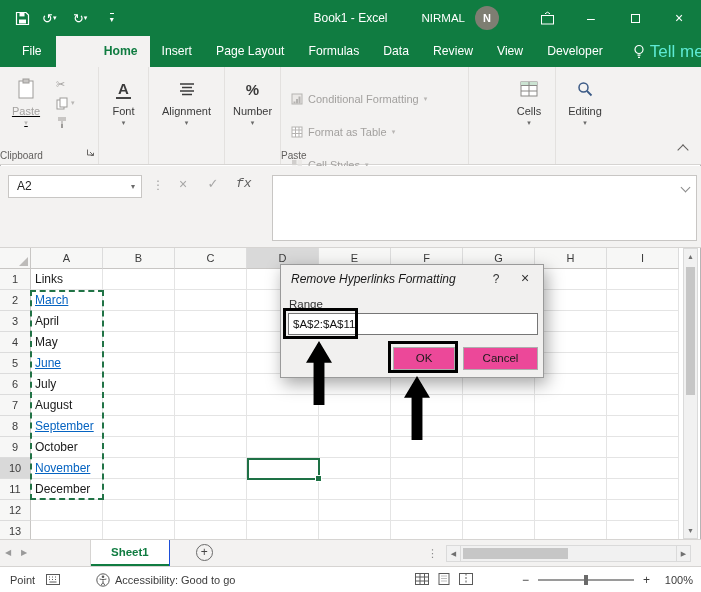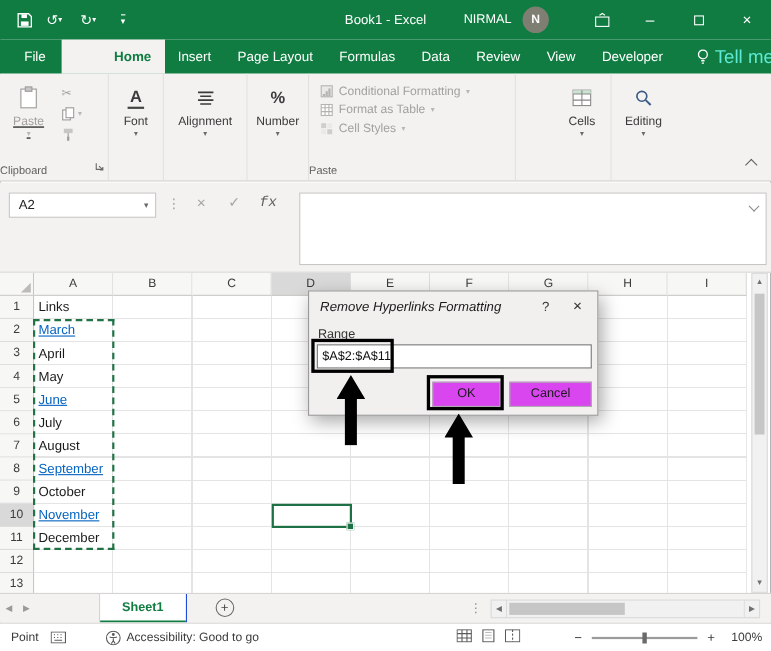--- a/index.html
+++ b/index.html
@@ -43,21 +43,21 @@
   .disabled .bb-chev { color:#b8b6b4; }
   .fontA { font-size:15px; font-weight:bold; color:#3b3b3b; border-bottom:2px solid #444; padding:0 2px; line-height:17px; }
   .pct { font-size:15px; color:#3b3b3b; font-weight:bold; }
   .clip-inner { position:relative; width:100%; height:100%; }
   .paste-col { position:absolute; left:3px; top:0; width:46px;text-decoration:underline; }
   .minis { position:absolute; left:56px; top:10px; display:flex; flex-direction:column; gap:5px; }
   .mini-row { display:flex; align-items:center; gap:3px; height:14px; color:#a3a19f; font-size:11px; }
   .mini-chev { font-size:7px; color:#b8b6b4; }
   .launcher { position:absolute; right:3px; bottom:3px; }
   .styles-list { padding-top:7px; }
-  .style-item { display:flex; align-items:center; gap:5px; height:17px; padding-left:10px; font-size:11px; color:#a3a19f; white-space:nowrap; }
+  .style-item { display:flex; align-items:center; gap:5px; height:17px; padding-left:10px; font-size:11px; color:#a3a19f; white-space:nowrap;margin-top:16px; }
   .collapse-chev { position:absolute; right:14px; bottom:10px; width:8px; height:8px;
                    border-left:1.5px solid #605E5C; border-top:1.5px solid #605E5C; transform:rotate(45deg); }
 
   
   .fbar { position:absolute; top:166px; left:0; right:0; height:82px; background:#F3F2F1; border-bottom:1px solid #D6D4D2; }
   .namebox { position:absolute; left:8px; top:9px; width:134px; height:23px; background:#fff; border:1px solid #C8C6C4;
              font-size:12px; color:#222; line-height:21px; padding-left:8px; }
   .namebox .nb-chev { position:absolute; right:6px; top:0; font-size:8px; color:#6a6a6a; line-height:21px; }
   .fb-dots { position:absolute; left:152px; top:12px; color:#a0a0a0; font-size:12px; }
   .fb-x { position:absolute; left:172px; top:10px; width:22px; text-align:center; color:#a6a6a6; font-size:14px; }
@@ -98,21 +98,21 @@
 
   
   .dialog { position:absolute; left:280px; top:264px; width:264px; height:114px; background:#F1F0EF;
             border:1px solid #9a9a9a; box-shadow:3px 6px 16px rgba(0,0,0,.35); z-index:40; }
   .dlg-title { position:absolute; left:10px; top:7px; font-size:12px; color:#1a1a1a;font-style:italic; }
   .dlg-help { position:absolute; right:38px; top:5px; width:18px; height:18px; text-align:center; line-height:18px; color:#333; font-size:12px; }
   .dlg-close { position:absolute; right:8px; top:4px; width:20px; height:20px; text-align:center; line-height:19px; color:#333; font-size:14px; }
   .dlg-rlabel { position:absolute; left:8px; top:33px; font-size:11.5px; color:#333; }
   .dlg-input { position:absolute; left:7px; top:48px; width:250px; height:22px; background:#fff; border:1px solid #767676;
                font-size:11.5px; color:#111; line-height:20px; padding-left:4px; }
-  .dlg-btn { position:absolute; top:82px; height:23px; background:#d946ef; border:1px solid #ADADAD;
+  .dlg-btn { position:absolute; top:82px; height:23px; background:#ec4899; border:1px solid #ADADAD;
              font-size:11.5px; color:#1a1a1a; text-align:center; line-height:21px; }
   .dlg-ok { left:112px; width:62px; }
   .dlg-cancel { left:182px; width:75px; }
 
   
   .ann-box { position:absolute; border:3px solid #000; z-index:60; }
   .ann-box1 { left:283px; top:308px; width:75px; height:31px; }
   .ann-box2 { left:388px; top:341px; width:70px; height:32px; }
   .ann-arrow { position:absolute; width:26px; height:64px; background:#000; z-index:60;
                clip-path:polygon(50% 0, 100% 34%, 71% 34%, 71% 100%, 29% 100%, 29% 34%, 0 34%); }

